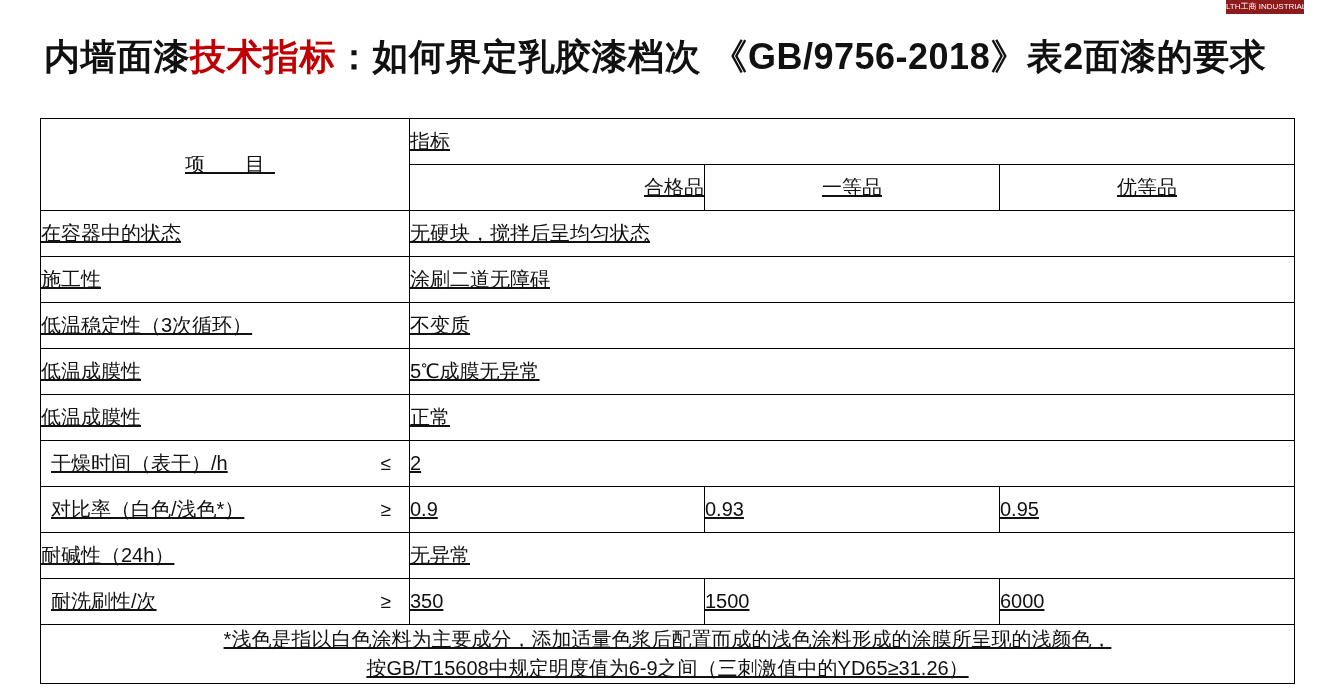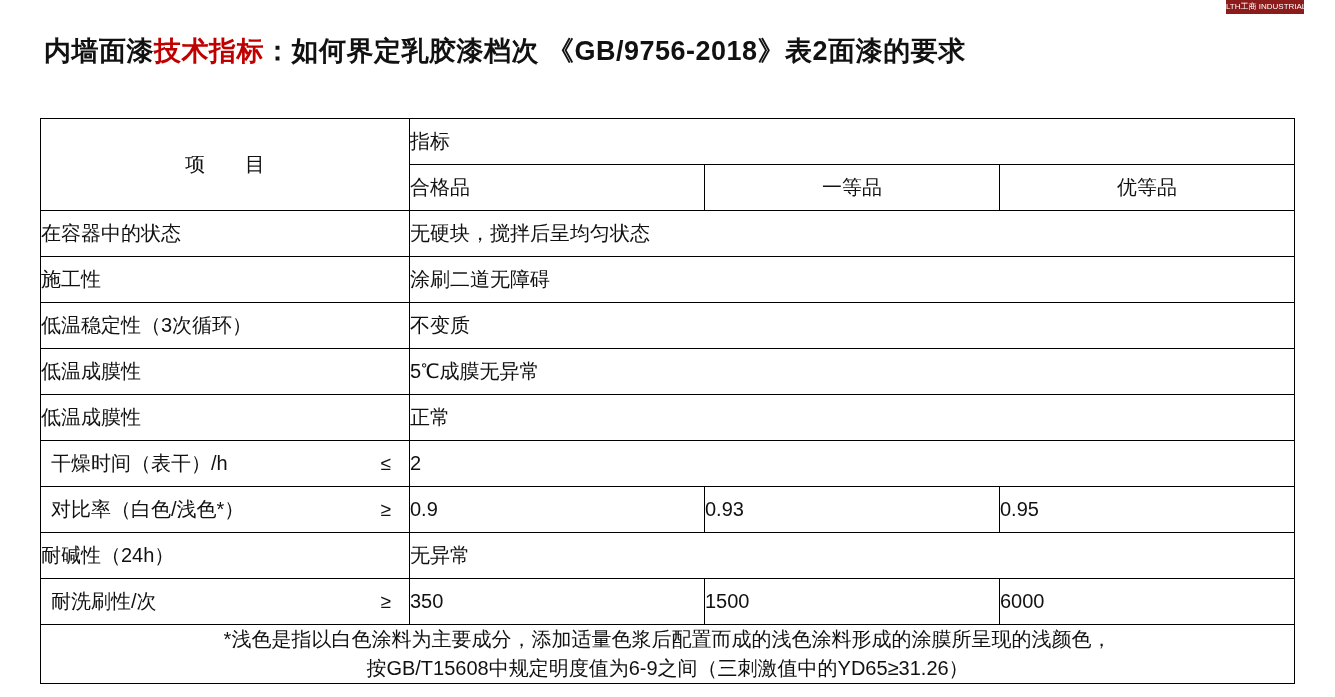--- a/index.html
+++ b/index.html
@@ -38,21 +38,21 @@
     text-align: center;
     letter-spacing: 0px;
     overflow: hidden;
     white-space: nowrap;
   }
 
   .title {
     position: absolute;
     left: 44px;
     top: 33px;
-    font-size: 27px;
+    font-size: 36px;
     font-weight: bold;
     white-space: nowrap;
     letter-spacing: 0.5px;
   }
   .title .accent { color: #c00000; }
   .title .plain  { color: #111111; }
 
   .table-wrap {
     position: absolute;
     left: 40px;
@@ -67,23 +67,24 @@
     background: #ffffff;
   }
   table.spec td, table.spec th {
     border: 1px solid #000000;
     font-weight: normal;
     font-size: 20px;
     color: #111111;
     padding: 0;
     height: 45px;
     vertical-align: middle;
+    text-decoration: underline;
   }
   .c-item      { width: 368px; text-align: center; }
-  .c-a         { width: 232px; text-align: left; }
+  .c-a         { width: 232px; text-align: right; }
   .c-b         { width: 308px; text-align: center; margin-left: 48px; }
   .c-c         { width: 347px; text-align: center; }
 
   .hdr-item {
     font-size: 23px;
     font-weight: bold;
     letter-spacing: 10px;
     text-indent: 10px;
   }
   .hdr-indicator {

